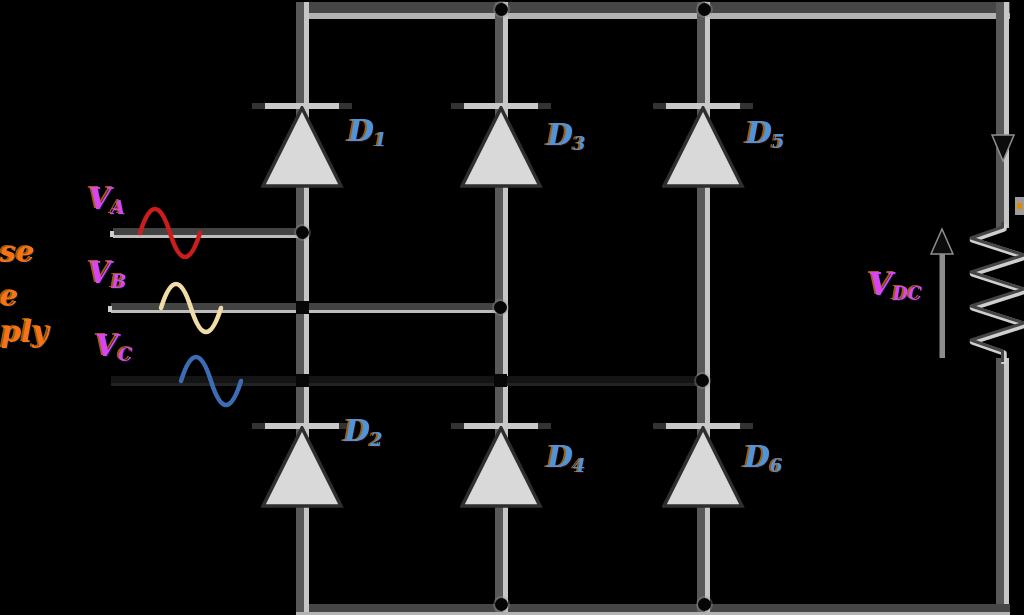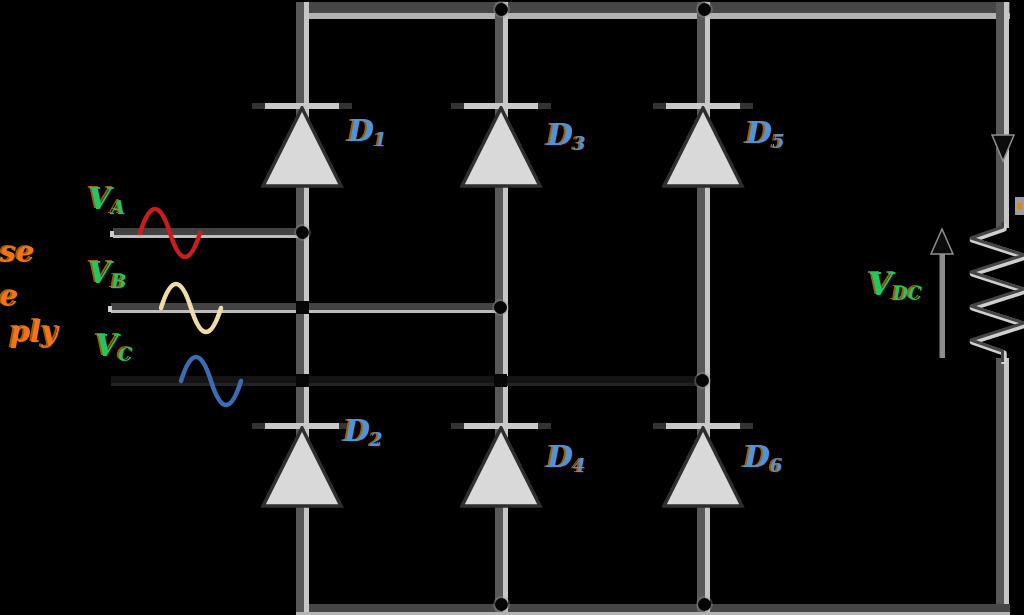--- a/index.html
+++ b/index.html
@@ -16,21 +16,21 @@
   
   .cathode{width:100px;height:6px;z-index:3;
     background:linear-gradient(to right,#333 0 13%,#c9c9c9 13% 87%,#333 87% 100%);}
   .diode{z-index:4;}
   .diode polygon{fill:#d9d9d9;stroke:#2e2e2e;stroke-width:3.5;stroke-linejoin:miter;}
   
   .dot{width:13px;height:13px;border-radius:50%;background:#050505;
        box-shadow:0 0 0 2px rgba(150,150,150,0.35);z-index:6;}
   .xmark{width:13px;height:13px;background:#060606;z-index:5;}
   
-  .plabel{color:#22c55e;font-weight:bold;font-style:italic;font-size:30px;line-height:1;z-index:7;
+  .plabel{color:#d946ef;font-weight:bold;font-style:italic;font-size:30px;line-height:1;z-index:7;
           text-shadow:-2px -1px 0 rgba(186,110,10,0.85),1px 1px 0 rgba(15,40,90,0.6);}
   .sub{font-size:0.6em;vertical-align:-0.28em;}
   .dlabel{color:#4f93d8;font-weight:bold;font-style:italic;font-size:30px;line-height:1;z-index:7;
           text-shadow:-2px 0 0 rgba(186,110,10,0.85),1px 1px 0 rgba(90,10,10,0.6);}
   .fragment{color:#f97316;font-weight:bold;font-style:italic;font-size:29px;line-height:1;z-index:7;
           text-shadow:-2px -1px 0 rgba(186,110,10,0.85),1px 1px 0 rgba(15,40,90,0.6);}
   .sine{z-index:5;overflow:visible;}
   .sine path{fill:none;stroke-width:4.5;stroke-linecap:round;}
   .arrowsvg{z-index:6;overflow:visible;}
   .cliplabel{width:9px;height:18px;background:#9d9d9d;z-index:7;}
@@ -103,21 +103,21 @@
   <div class="abs dlabel" style="left:344px;top:416px;"><span>D</span><span class="sub">2</span></div>
   <div class="abs dlabel" style="left:547px;top:442px;"><span>D</span><span class="sub">4</span></div>
   <div class="abs dlabel" style="left:744px;top:442px;"><span>D</span><span class="sub">6</span></div>
 
   <div class="abs plabel" style="left:88px;top:184px;"><span>V</span><span class="sub">A</span></div>
   <div class="abs plabel" style="left:88px;top:258px;"><span>V</span><span class="sub">B</span></div>
   <div class="abs plabel" style="left:88px;top:331px;margin-left:7px;"><span>V</span><span class="sub">C</span></div>
 
   <div class="abs fragment" style="left:0px;top:238px;">se</div>
   <div class="abs fragment" style="left:0px;top:282px;">e</div>
-  <div class="abs fragment" style="left:10px;top:318px;">ply</div>
+  <div class="abs fragment" style="left:1px;top:318px;">ply</div>
 
   <svg class="abs sine" style="left:137px;top:205px;" width="66" height="56" viewBox="0 0 66 56">
     <path d="M3,28 C13,-4 23,-4 33,28 C43,60 53,60 63,28" stroke="#cc1d1d"></path>
   </svg>
   <svg class="abs sine" style="left:156px;top:280px;" width="70" height="56" viewBox="0 0 66 56">
     <path d="M3,28 C13,-4 23,-4 33,28 C43,60 53,60 63,28" stroke="#f0dca6"></path>
   </svg>
   <svg class="abs sine" style="left:176px;top:353px;" width="70" height="56" viewBox="0 0 66 56">
     <path d="M3,28 C13,-4 23,-4 33,28 C43,60 53,60 63,28" stroke="#3c6cb4"></path>
   </svg>

